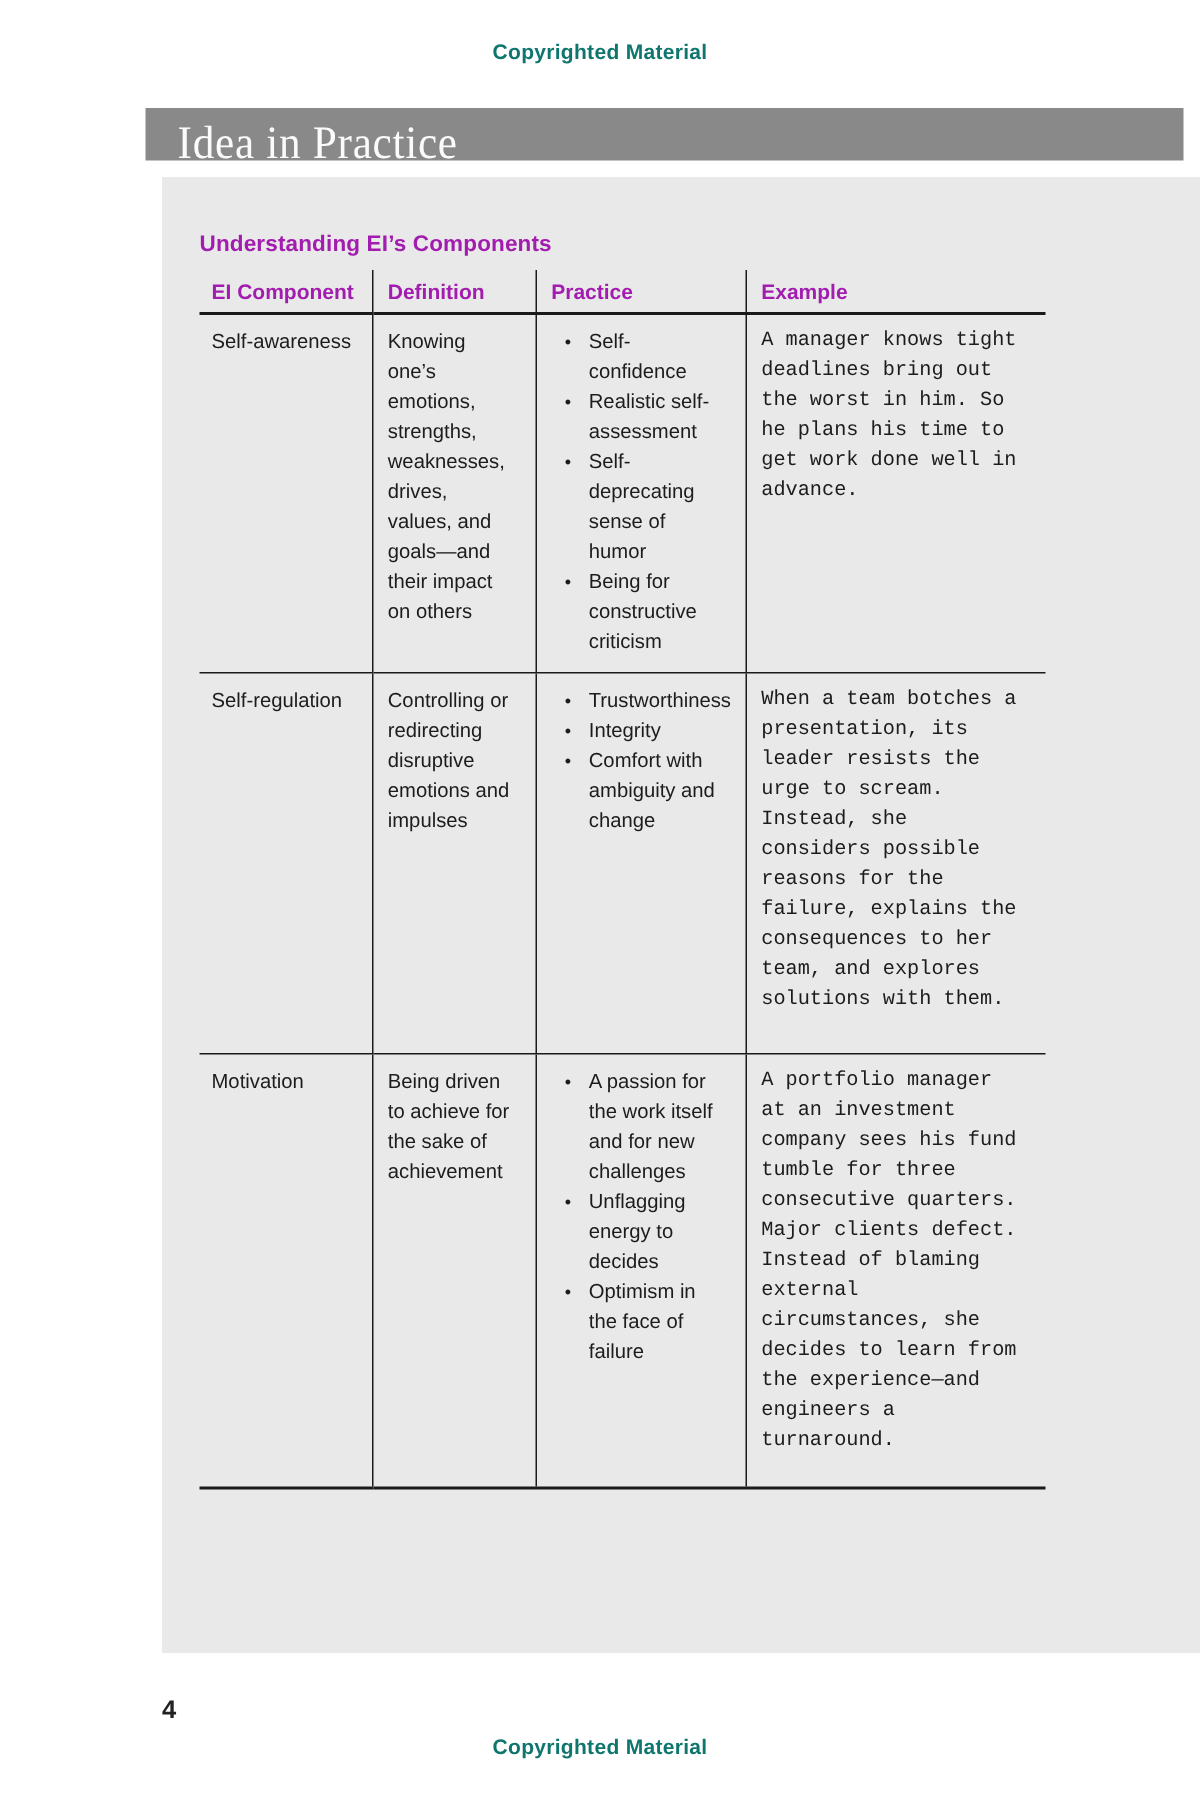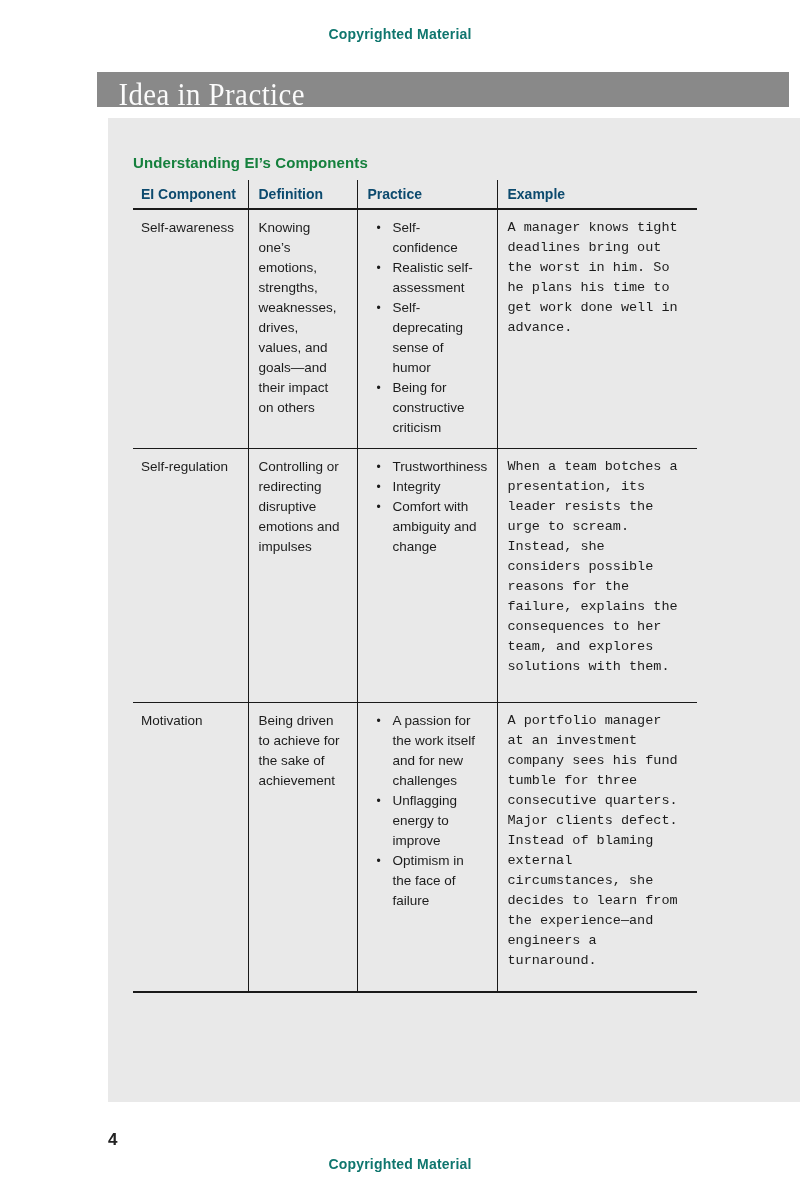--- a/index.html
+++ b/index.html
@@ -51,34 +51,34 @@
   .panel {
     position: absolute; left: 108px; top: 118px;
     width: 692px; height: 984px;
     background: #e9e9e9;
   }
 
   .section-title {
     margin: 0;
     padding: 36px 0 0 25px;
     font-size: 15px; font-weight: bold;
-    color: #15803d;
+    color: #a21caf;
     line-height: 18px;
     letter-spacing: 0.1px;
   }
 
   table.ei {
     border-collapse: collapse;
     table-layout: fixed;
     width: 564px;
     margin: 8px 0 0 25px;
   }
   table.ei th, table.ei td { text-align: left; }
   table.ei th {
-    font-size: 14px; font-weight: bold; color: #0c4a6e;
+    font-size: 14px; font-weight: bold; color: #a21caf;
     padding: 5px 8px 6px 10px;
     border-bottom: 2px solid #1a1a1a;
     vertical-align: middle;
   }
   table.ei th.first, table.ei td.c-comp { padding-left: 8px; }
   table.ei th + th, table.ei td + td { border-left: 1px solid #1a1a1a; }
   table.ei thead tr { height: 29px; }
   table.ei td {
     vertical-align: top;
     font-size: 13.5px; line-height: 20px; color: #1c1c1c;
@@ -184,21 +184,21 @@
         <tr class="r3">
           <td class="c-comp">Motivation</td>
           <td class="c-def">Being driven to achieve for the sake of achievement</td>
           <td class="c-hall">
             <div class="bullet">
                 <span class="dot">•</span>
                 <span class="btext">A passion for the work itself and for new challenges</span>
               </div>
             <div class="bullet">
                 <span class="dot">•</span>
-                <span class="btext">Unflagging energy to improve</span>
+                <span class="btext">Unflagging energy to decides</span>
               </div>
             <div class="bullet">
                 <span class="dot">•</span>
                 <span class="btext">Optimism in the face of failure</span>
               </div>
           </td>
           <td class="c-ex">A portfolio manager at an investment company sees his fund tumble for three consecutive quarters. Major clients defect. Instead of blaming external circumstances, she decides to learn from the experience—and engineers a turnaround.</td>
         </tr>
       </tbody>
     </table>

